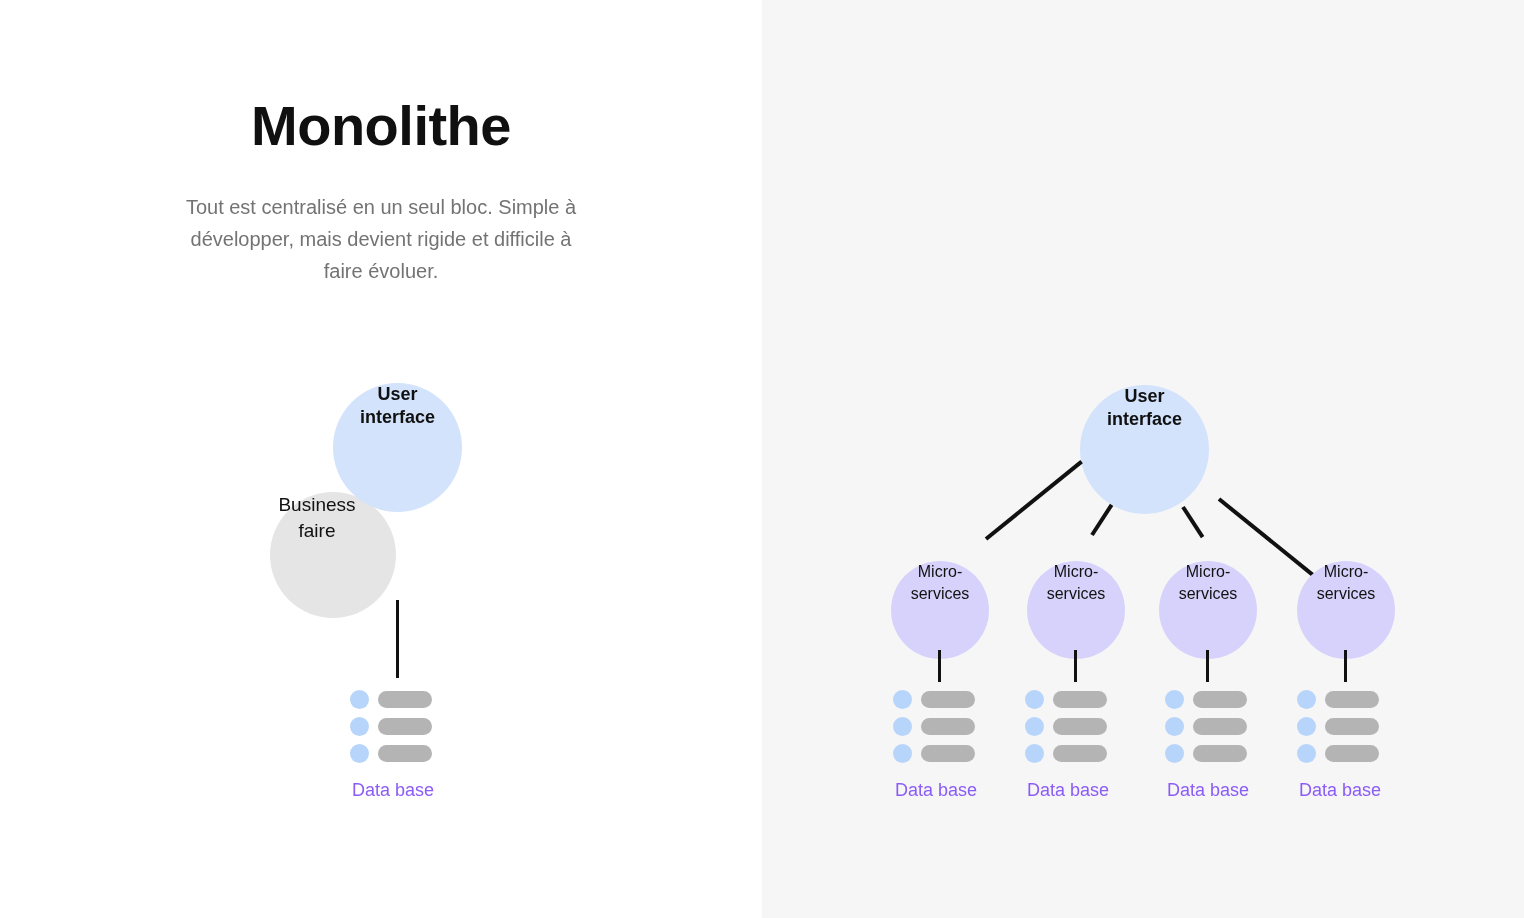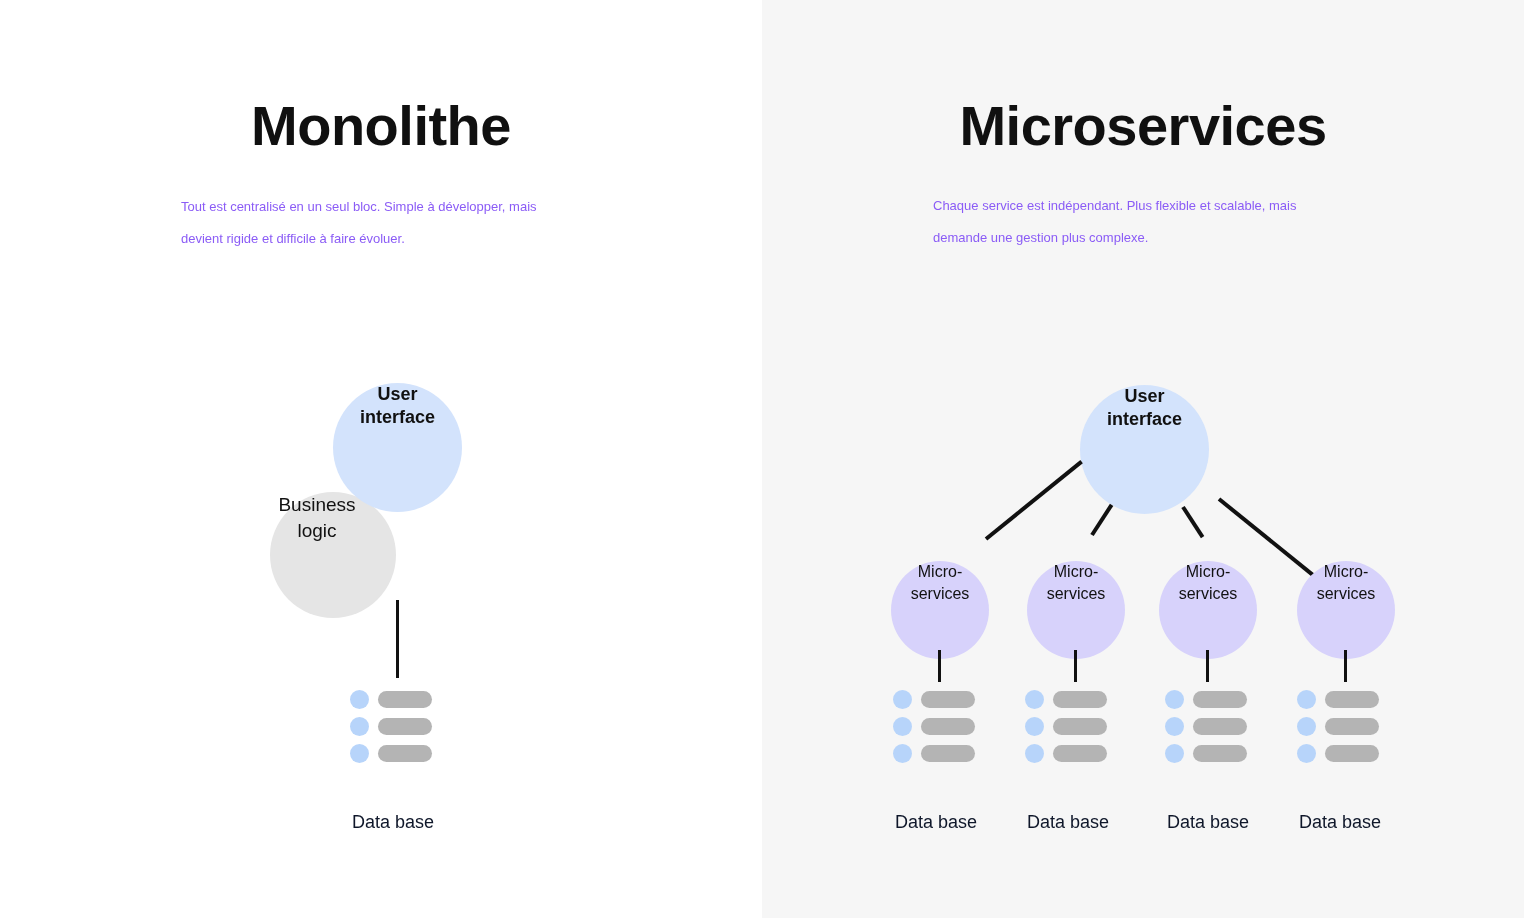--- a/index.html
+++ b/index.html
@@ -39,24 +39,24 @@
     letter-spacing: -0.5px;
     color: #101010;
     line-height: 1.08;
   }
   .panel-desc {
     position: absolute;
     left: 50%;
     transform: translateX(-50%);
     top: 191px;
     width: 400px;
-    text-align: left;
-    font-size: 13px;
+    text-align: center;
+    font-size: 20px;
     line-height: 32px;
-    color: #8b5cf6;
+    color: #737373;
   }
   .panel-right .panel-desc { width: 420px; top: 190px; }
 
   
   .circle {
     position: absolute;
     border-radius: 50%;
     display: flex;
     align-items: flex-start;
     justify-content: center;
@@ -141,40 +141,39 @@
   .db-bar {
     width: 54px; height: 17px;
     border-radius: 9px;
     background: #b4b4b4;
     flex: 0 0 auto;
   }
   .db-label {
     position: absolute;
     text-align: left;
     font-size: 18px;
-    color: #0f172a;
+    color: #8b5cf6;
     white-space: nowrap;
     transform: translateX(-50%);
-    margin-top: 32px;
   }
 </style>
 </head>
 <body>
 
 <div class="board">
 
   <div class="panel panel-left">
 
     <div class="panel-title">Monolithe</div>
     <div class="panel-desc">Tout est centralisé en un seul bloc. Simple à développer, mais devient rigide et difficile à faire évoluer.</div>
 
     <div class="circle mono-bl">
       <span>
         <span>Business</span>
-        <span>logic</span>
+        <span>faire</span>
       </span>
     </div>
 
 
     <div class="circle mono-ui">
       <span>
         <span>User</span>
         <span>interface</span>
       </span>
     </div>
@@ -193,22 +192,20 @@
       <div class="db-row">
         <div class="db-dot"></div>
         <div class="db-bar"></div>
       </div>
     </div>
     <div class="db-label" style="left:393px; top:780px;">Data base</div>
   </div>
 
   <div class="panel panel-right">
 
-    <div class="panel-title">Microservices</div>
-    <div class="panel-desc">Chaque service est indépendant. Plus flexible et scalable, mais demande une gestion plus complexe.</div>
 
     <div class="circle ms-ui" style="left:318px;">
       <span>
         <span>User</span>
         <span>interface</span>
       </span>
     </div>
 
     <div class="line" style="left:224px; top:537px; width:123px; height:4px; transform:rotate(-39deg);"></div>
     <div class="line" style="left:330px; top:533px; width:36px; height:4px; transform:rotate(-57deg);"></div>

